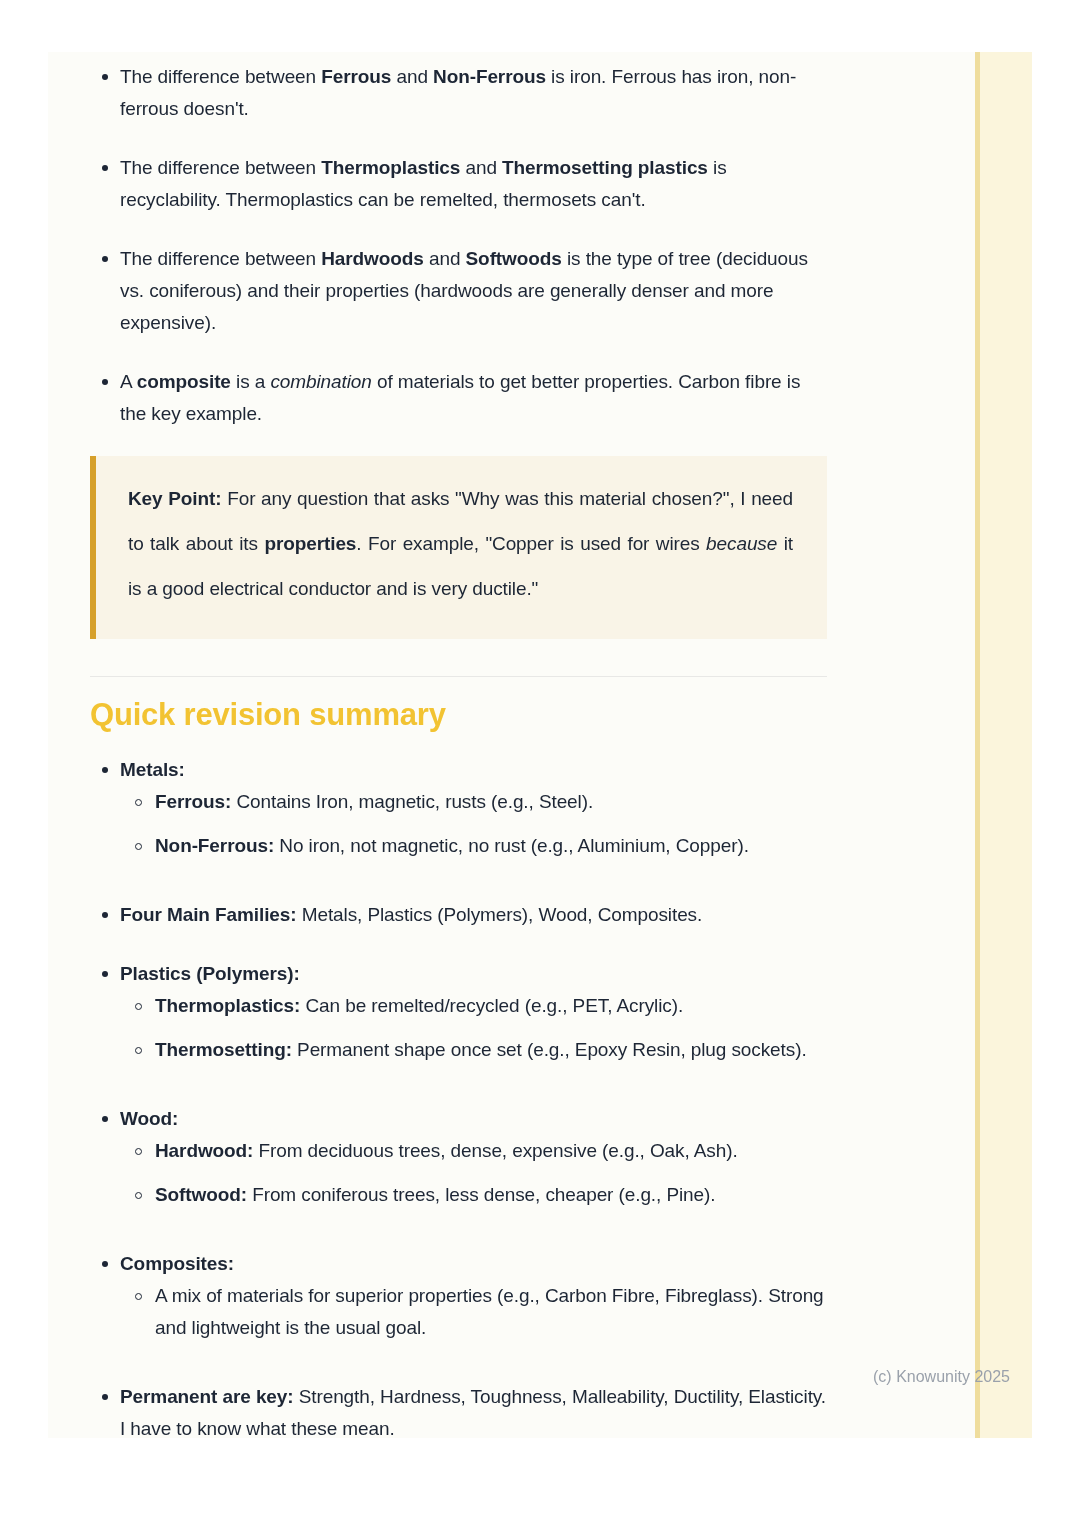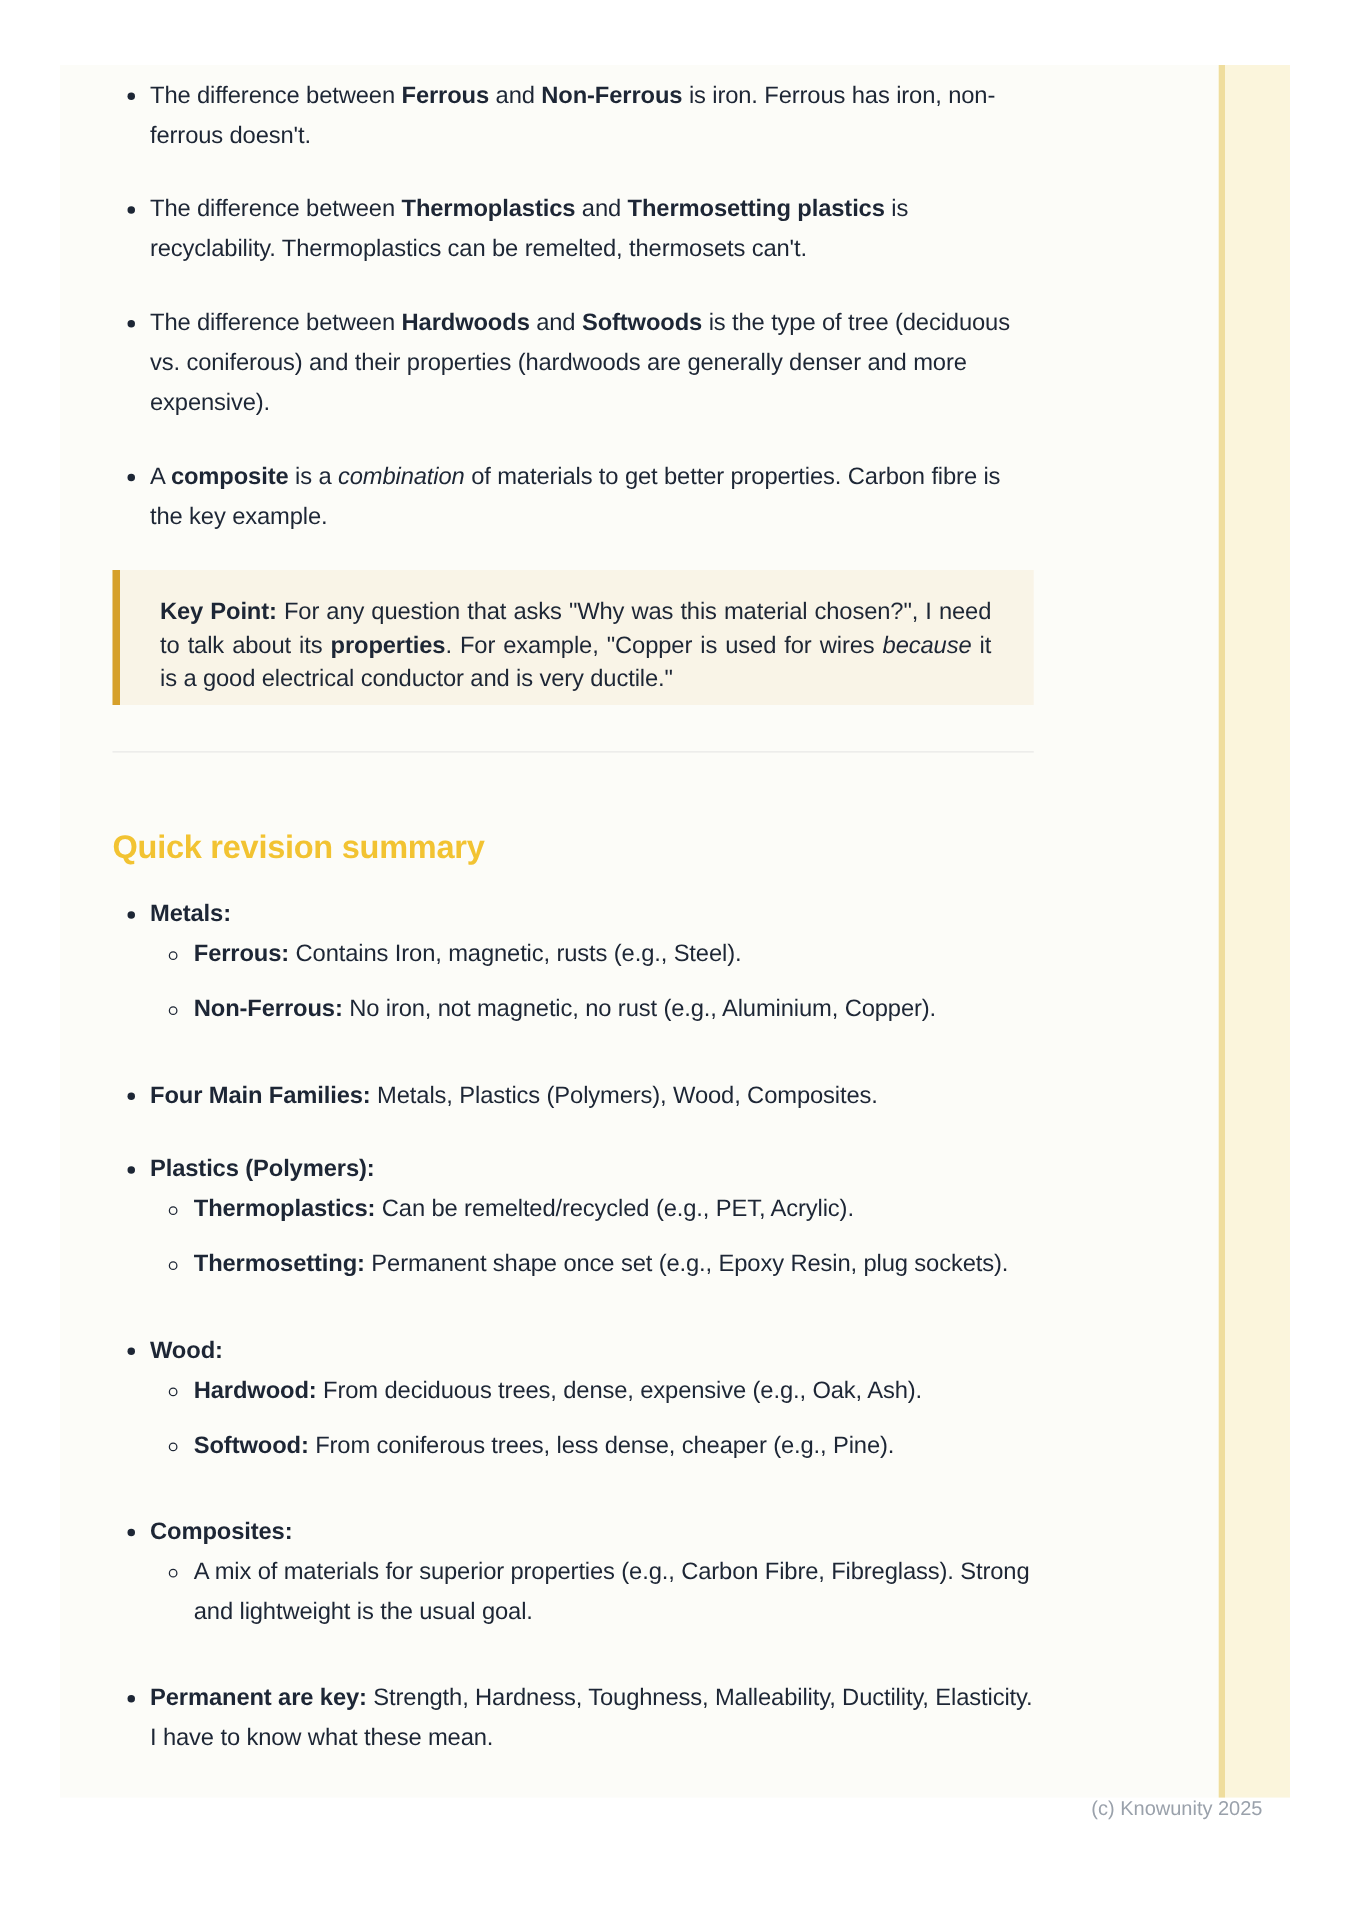--- a/index.html
+++ b/index.html
@@ -73,41 +73,41 @@
     height: 7px;
     border-radius: 50%;
     border: 1.7px solid var(--text, #1d2635);
     background: transparent;
   }
   .li-text strong, .keypoint strong { font-weight: 700; }
   .keypoint {
     margin-top: 26px;
     background: var(--callout-bg, #f9f4e7);
     border-left: 6px solid var(--callout-border, #d6a02b);
-    padding: 20px 34px 7px 32px;
-    line-height: 27px;
+    padding: 20px 34px 28px 32px;
+    line-height: 45px;
     text-align: justify;
   }
   .divider {
     margin-top: 37px;
     border: none;
     border-top: 1px solid var(--divider, #e8e8e6);
     height: 0;
   }
   .section-heading {
-    margin: 56px 0 20px 0;
-    font-size: 26px;
+    margin: 19px 0 20px 0;
+    font-size: 31px;
     line-height: 38px;
     font-weight: 700;
     letter-spacing: -0.2px;
     color: var(--accent-yellow, #f2c332);
   }
   .footer {
     position: absolute;
-    top: 1437px;
+    top: 1366px;
     right: 70px;
     font-size: 16px;
     line-height: 22px;
     color: var(--footer-text, #9aa1ab);
   }
 </style>
 </head>
 <body>
 
 <div class="canvas">

